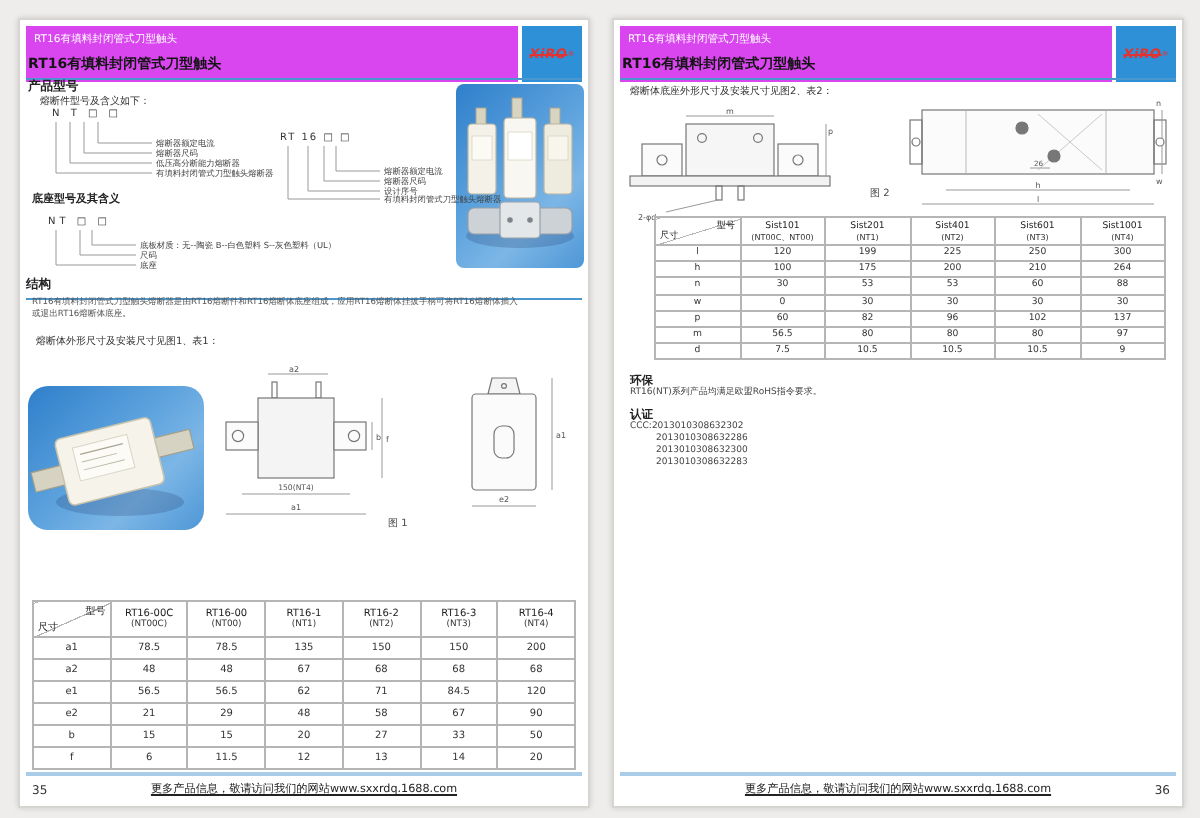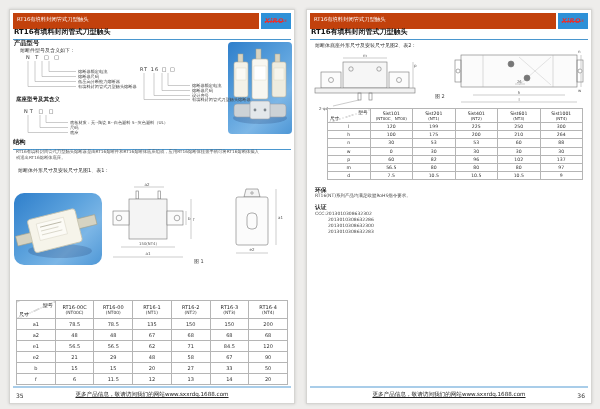--- a/index.html
+++ b/index.html
@@ -1,20 +1,20 @@
 <!DOCTYPE html>
 <html><head>
 <meta charset="utf-8">
 <style>
   html,body{margin:0;padding:0}
   body{width:600px;height:409px;background:#eeedeb;font-family:"DejaVu Sans",sans-serif;position:relative;overflow:hidden}
   .page{position:absolute;top:9px;width:284px;height:393px;background:#fff;border:1px solid #d6d5d2;box-shadow:0 0 3px rgba(0,0,0,.15)}
   #page-left{left:9px}
   #page-right{left:306px}
-  .topbar{position:absolute;left:3px;right:3px;top:3px;height:16px;background:#c2410c}
+  .topbar{position:absolute;left:3px;right:3px;top:3px;height:28px;background:#d946ef}
   .bar-title{position:absolute;left:4px;top:3px;font-size:5.3px;color:#fff;white-space:nowrap}
   .logo{position:absolute;right:0;top:0;bottom:0;width:30px;background:#2e91d8;border-left:2px solid #fff;display:flex;align-items:center;justify-content:center}
   .logo-text{font-size:6.5px;font-weight:bold;font-style:italic;color:#e23333;text-decoration:line-through;letter-spacing:.3px}
   .logo-reg{font-size:3.5px;color:#e23333;vertical-align:super}
   .page-title{position:absolute;left:3px;right:3px;top:17px;font-size:7px;font-weight:bold;color:#151515;border-bottom:1px solid #4a97cf;padding:0 1px 2px 1px;white-space:nowrap}
   .sec-h{position:absolute;font-size:6.3px;font-weight:bold;color:#222;white-space:nowrap}
   .sec-h.ruled{left:3px;right:3px;border-bottom:1px solid #4a97cf;padding-bottom:2px}
   .sub{position:absolute;font-size:5px;color:#333;white-space:nowrap}
   .code{position:absolute;font-size:5px;color:#333;letter-spacing:2px;white-space:nowrap}
   .mlabel{position:absolute;font-size:4.2px;color:#444;white-space:nowrap}

